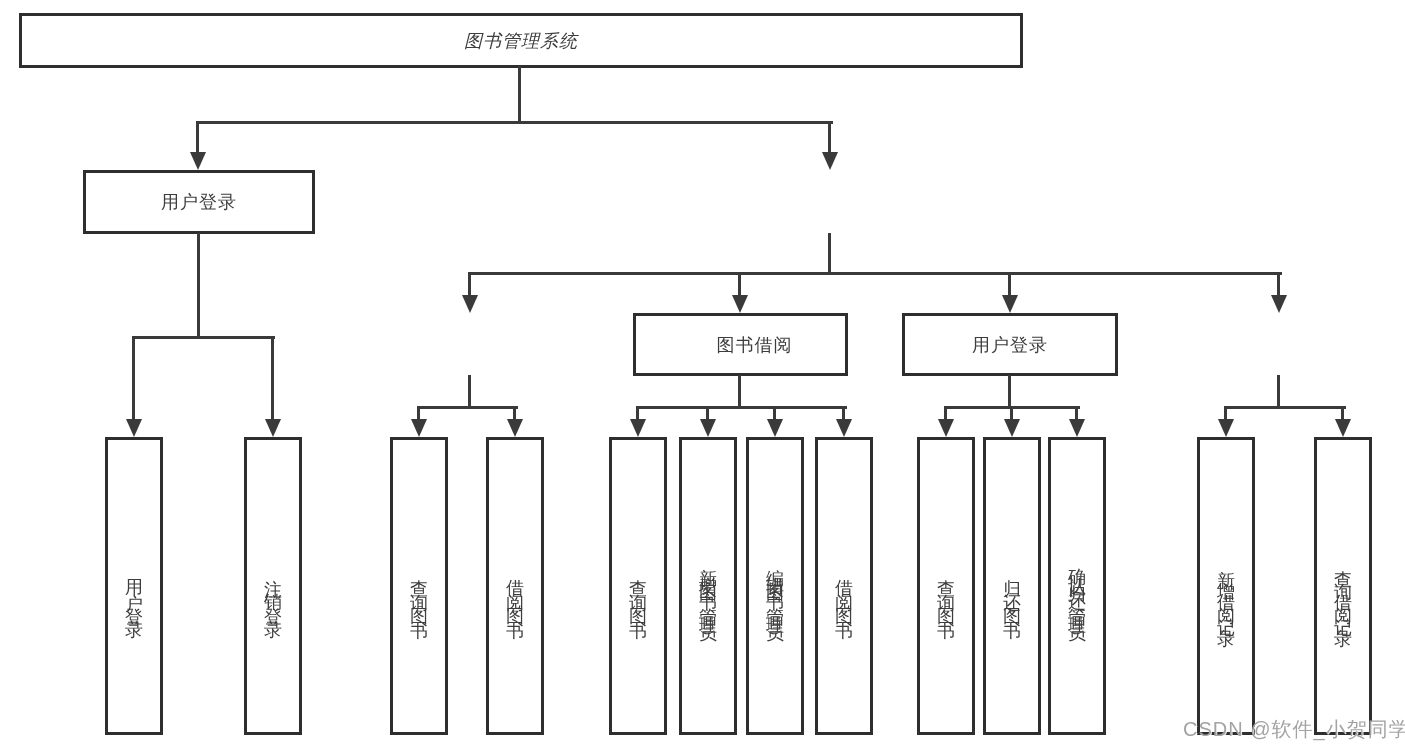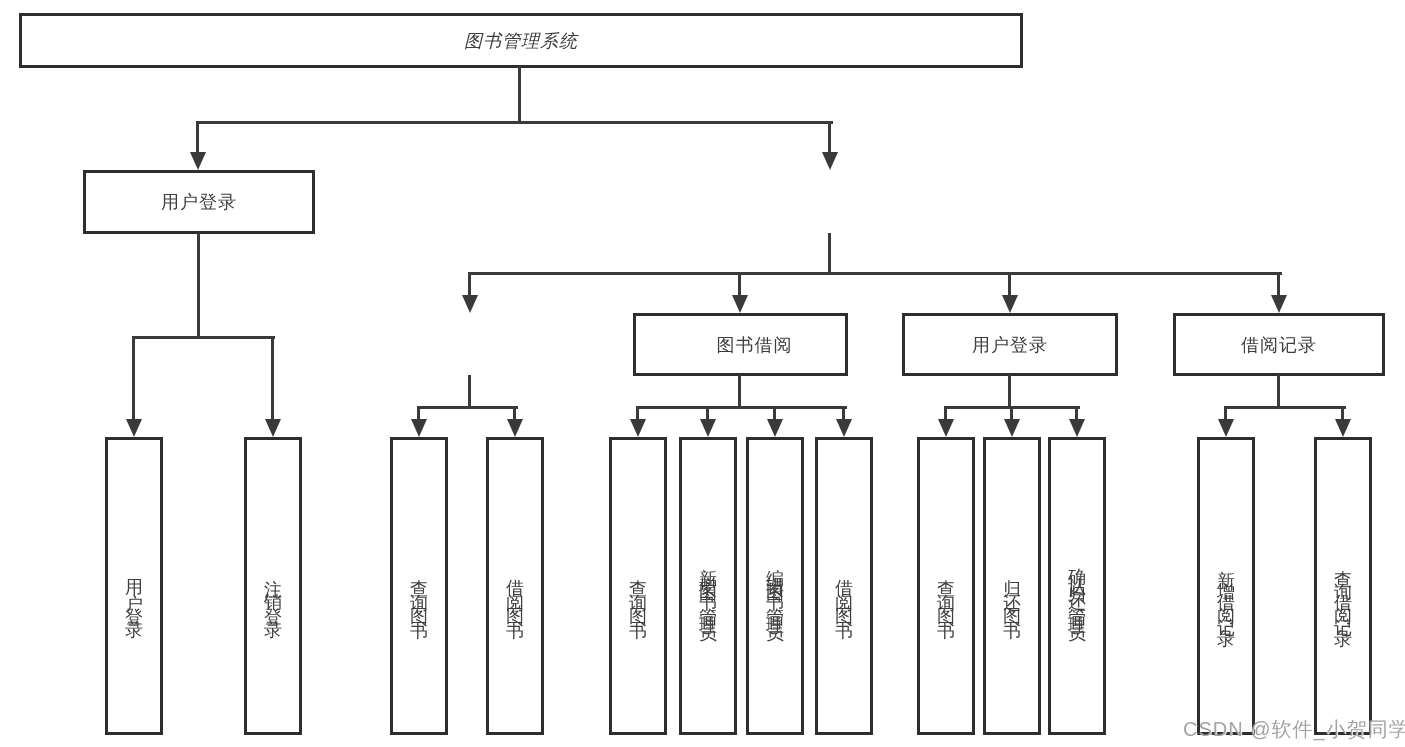--- a/index.html
+++ b/index.html
@@ -53,23 +53,20 @@
 
   <div class="node" style="left:83px;top:170px;width:232px;height:64px;">
     <span>用户登录</span>
   </div>
 
   <div class="node" style="left:633px;top:313px;width:215px;height:63px;padding-left:28px;">
     <span>图书借阅</span>
   </div>
   <div class="node" style="left:902px;top:313px;width:216px;height:63px;">
     <span>用户登录</span>
-  </div>
-  <div class="node" style="left:1173px;top:313px;width:212px;height:63px;">
-    <span>借阅记录</span>
   </div>
 
   <div class="node vnode" style="left:105px;top:437px;width:58px;height:298px;">
     <span class="vtext ls4">用户登录</span>
   </div>
   <div class="node vnode" style="left:244px;top:437px;width:58px;height:298px;">
     <span class="vtext ls4">注销登录</span>
   </div>
   <div class="node vnode" style="left:390px;top:437px;width:58px;height:298px;">
     <span class="vtext ls4">查询图书</span>

